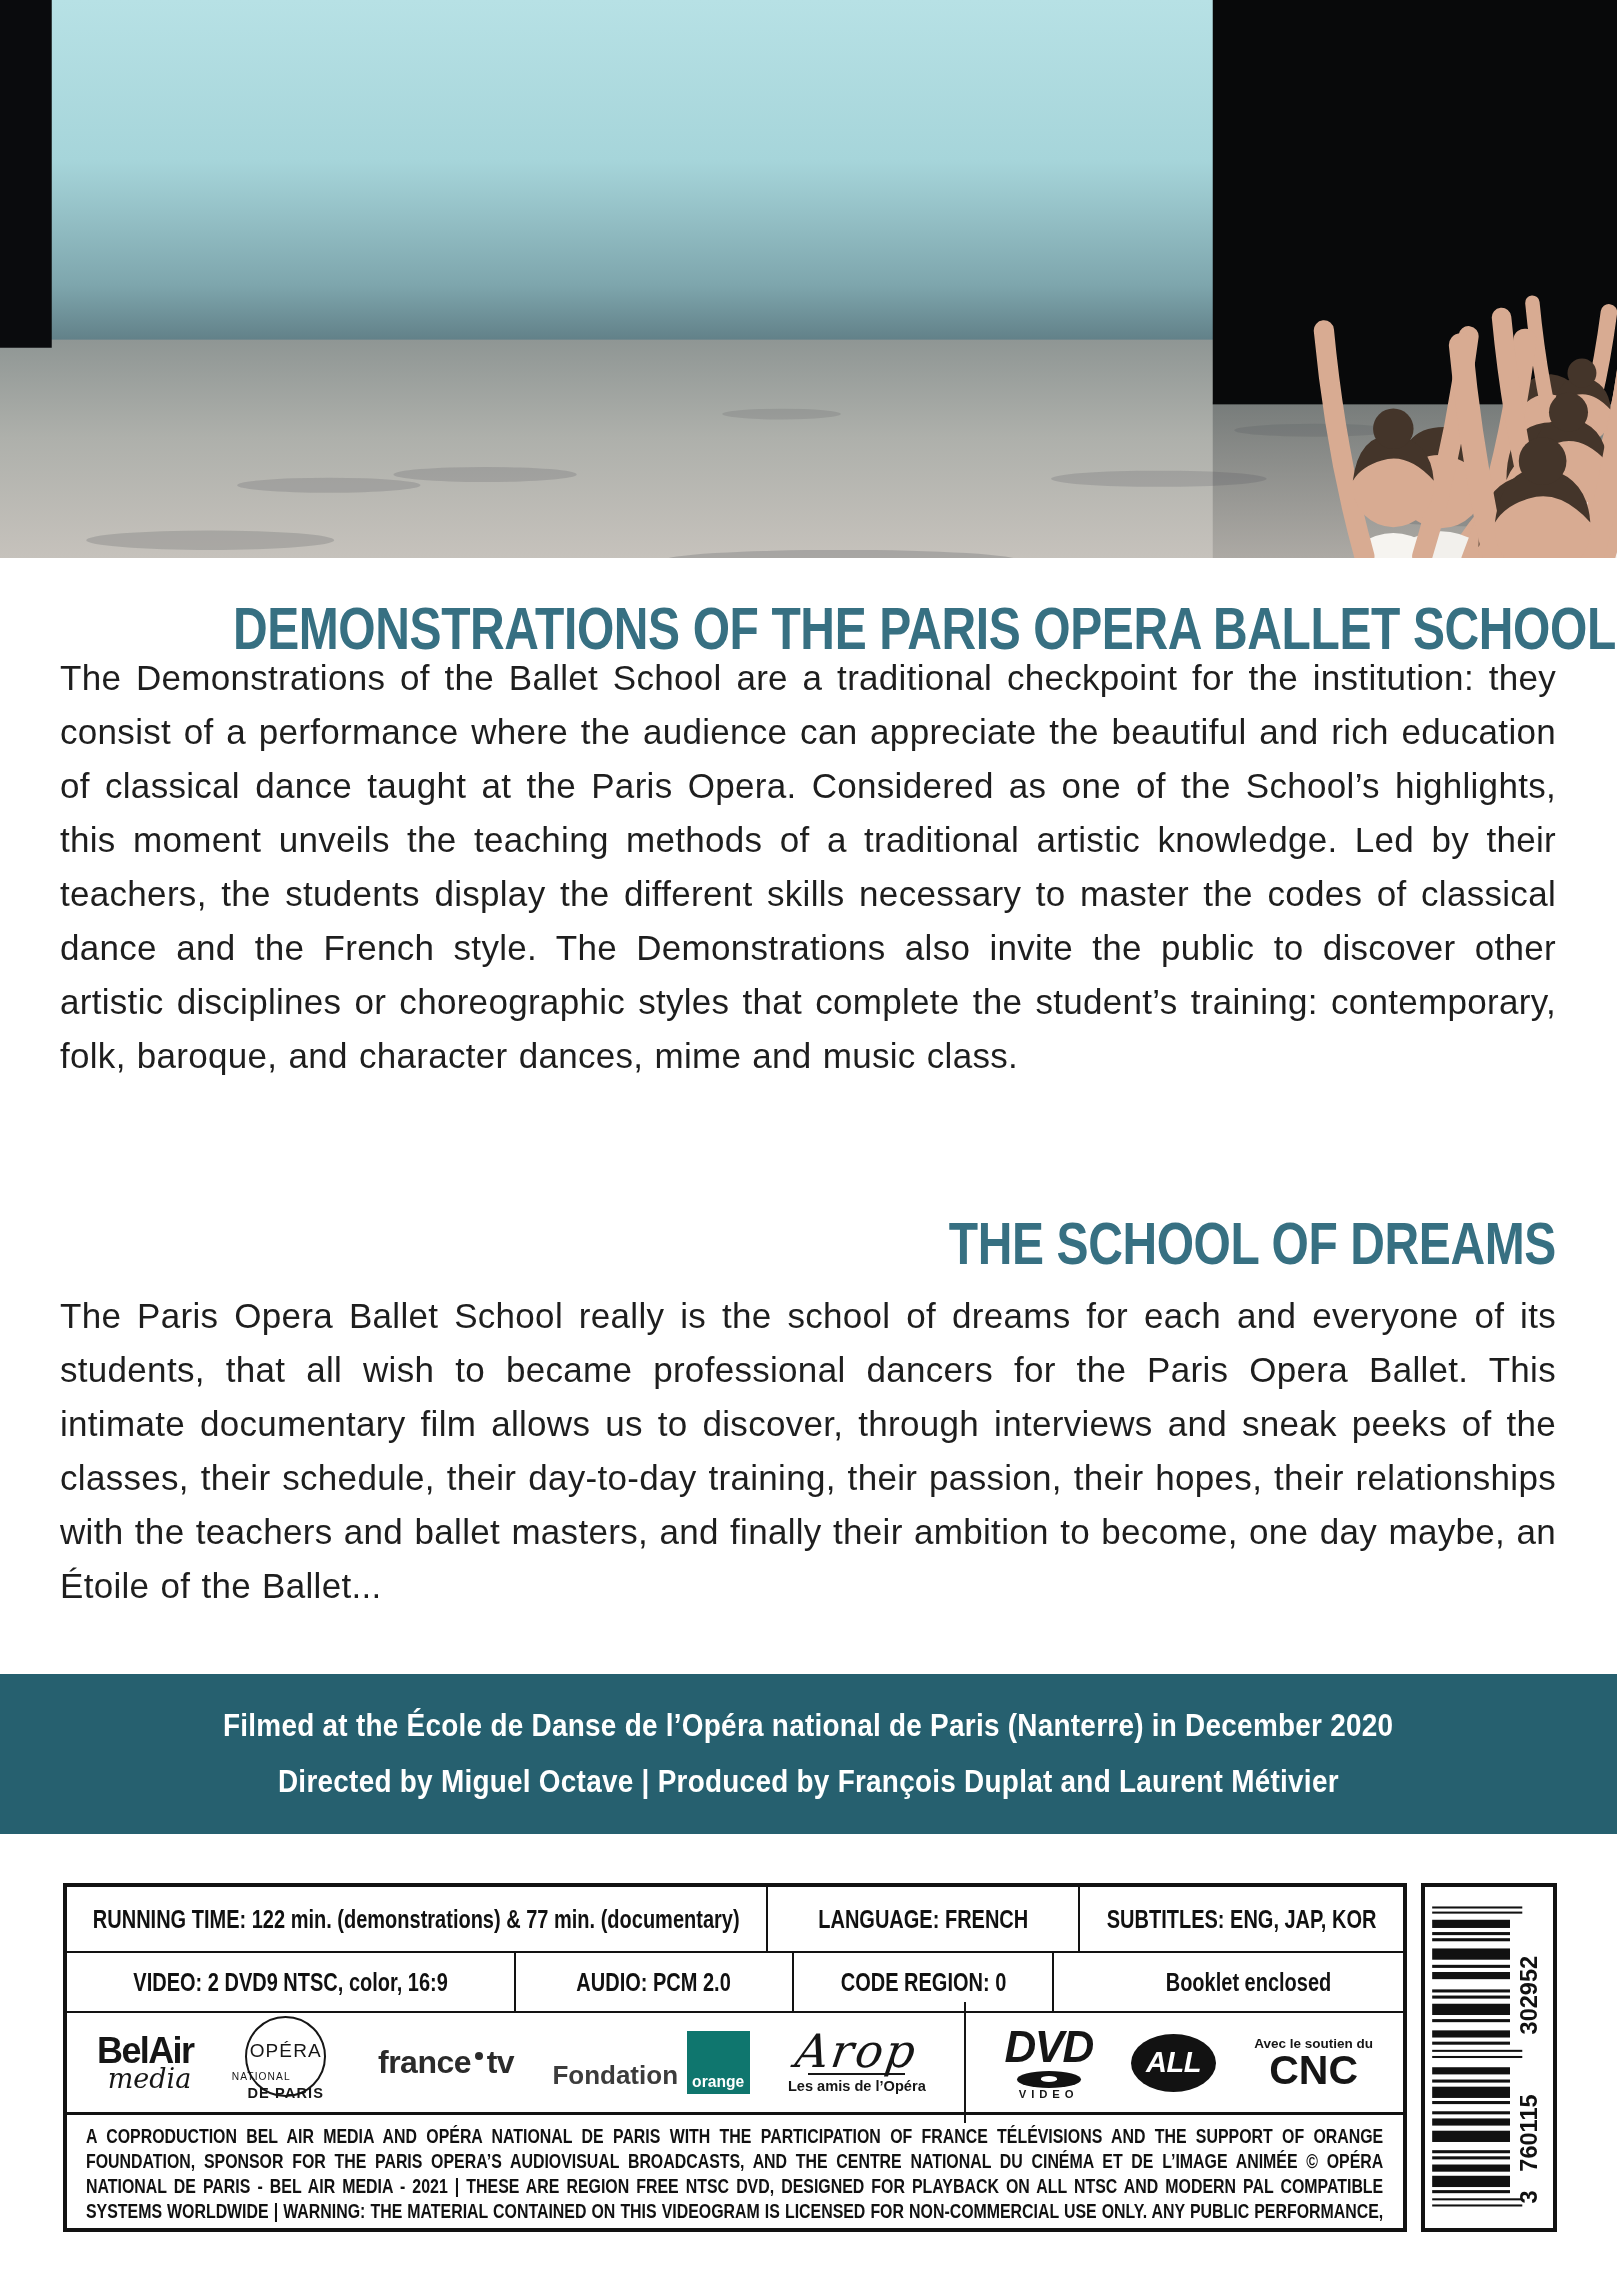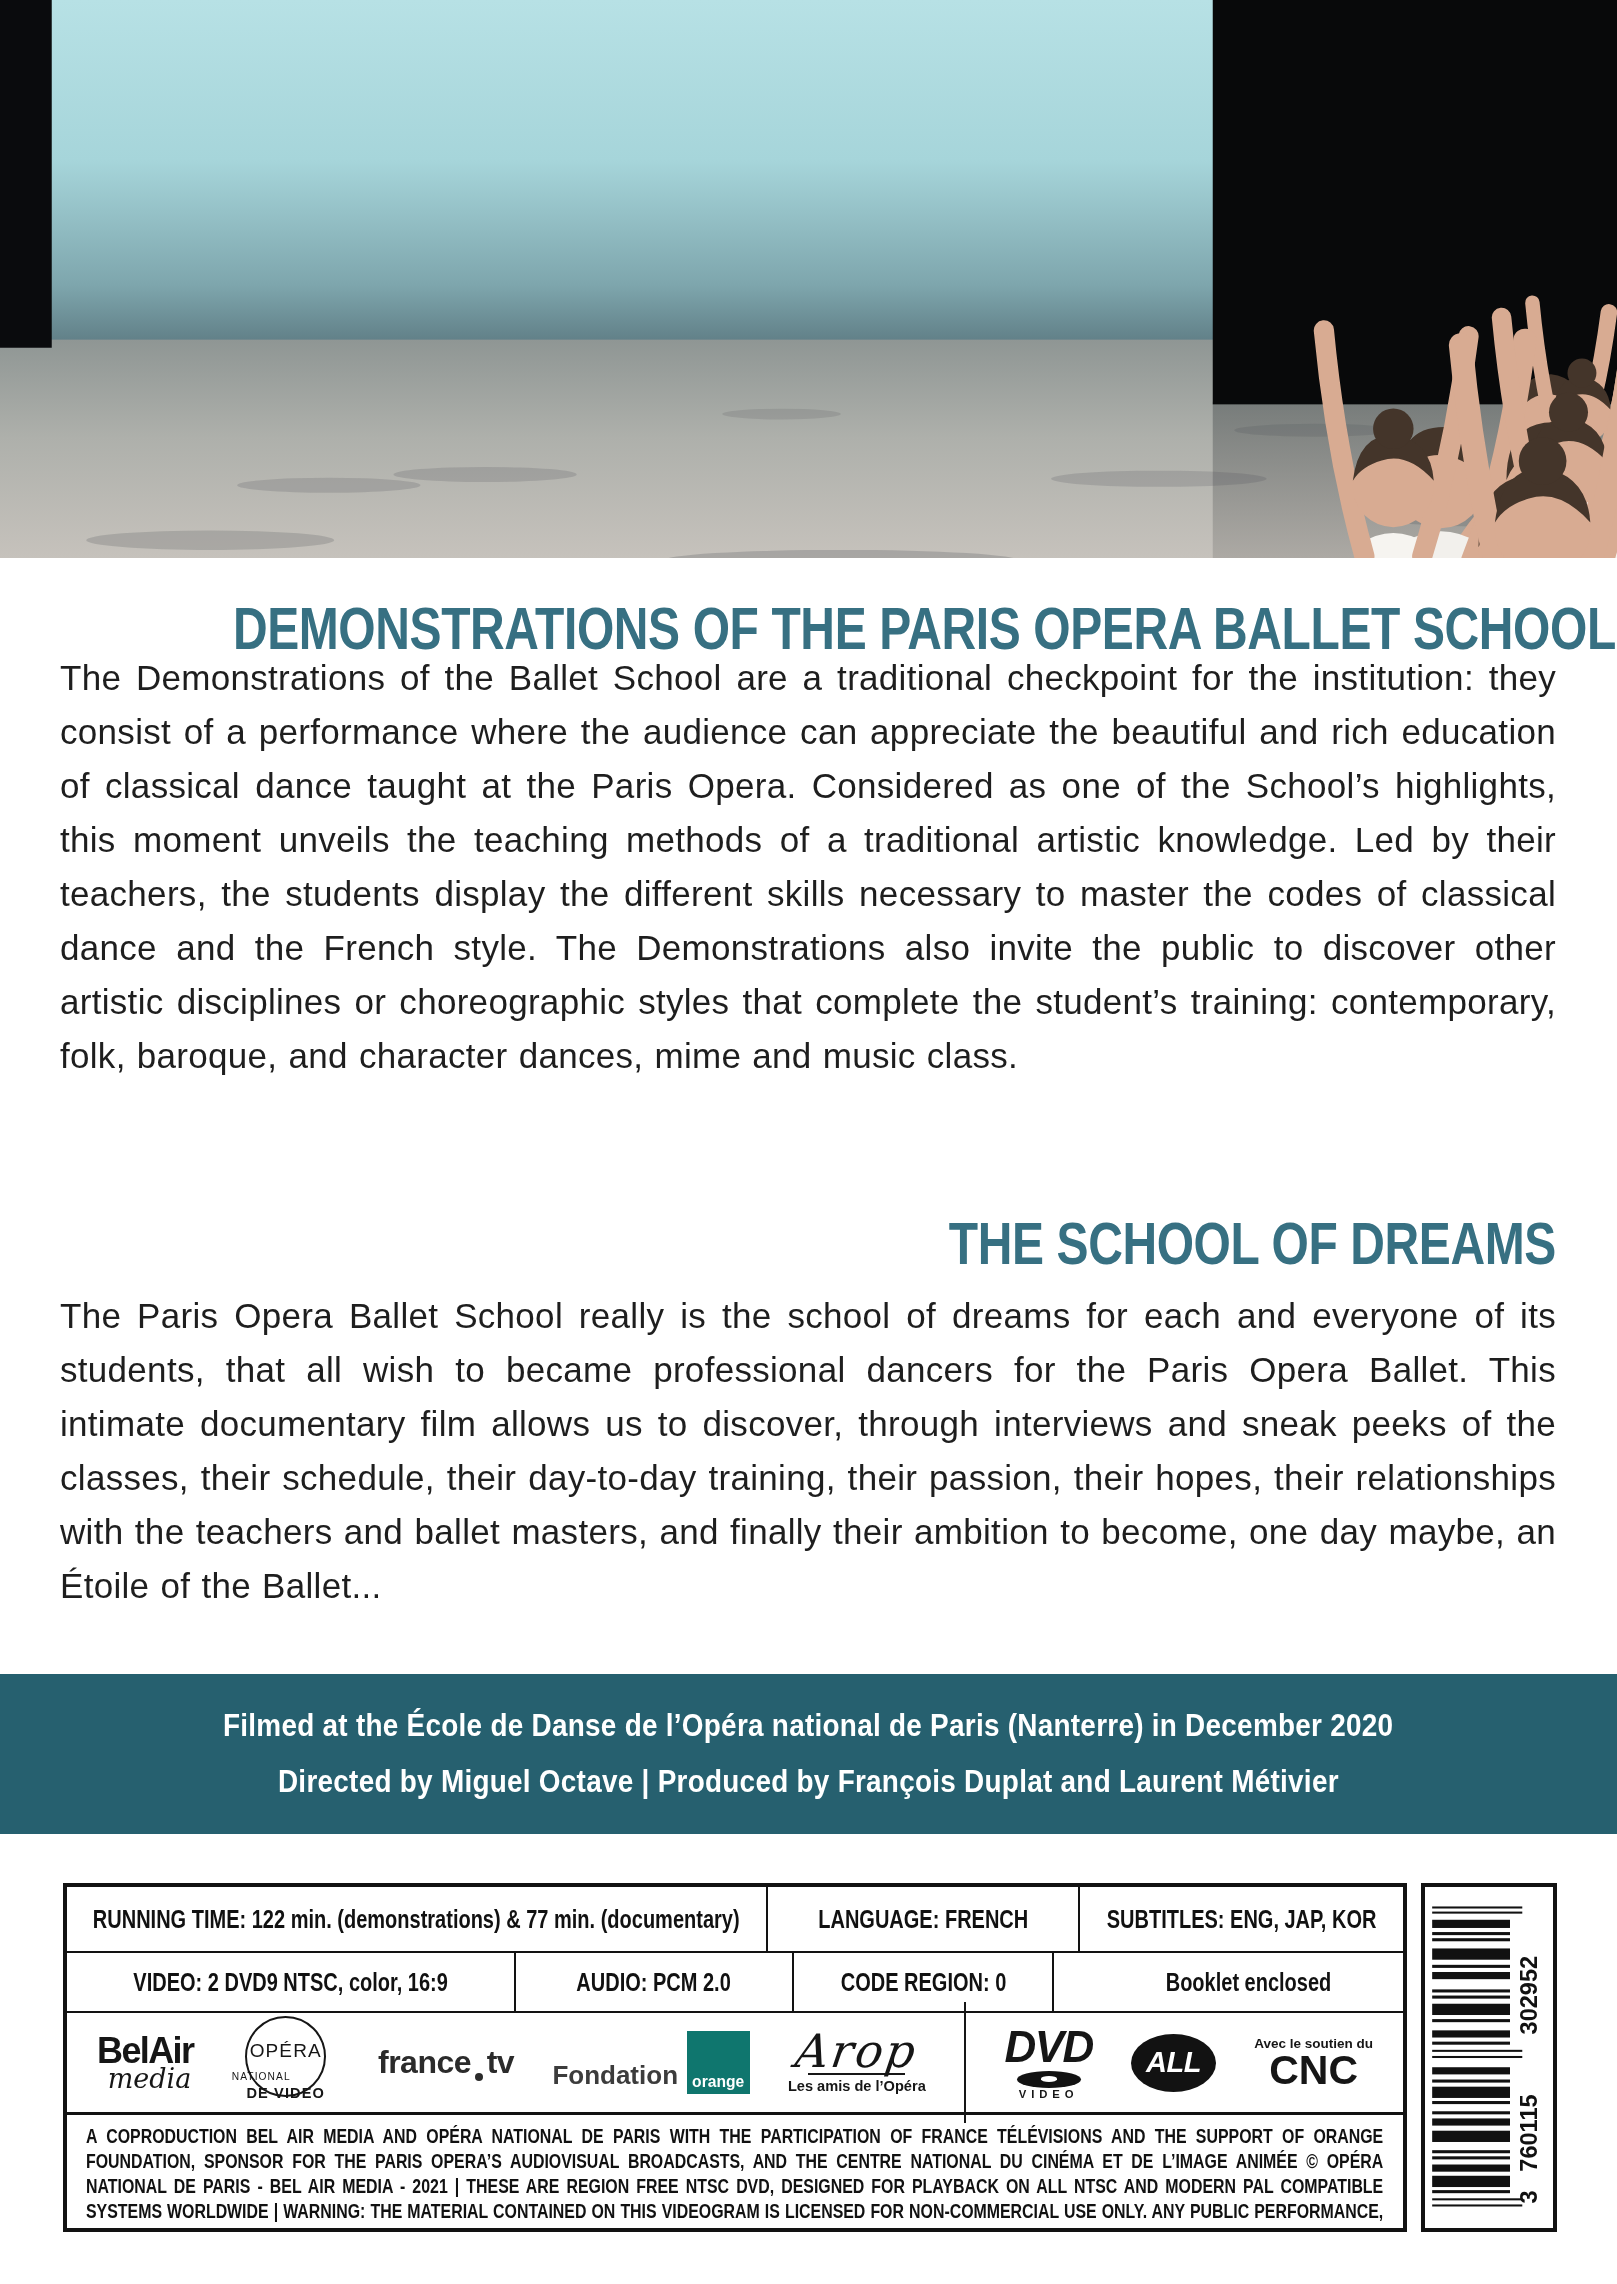--- a/index.html
+++ b/index.html
@@ -53,21 +53,21 @@
   .belair .l2{font-family:"DejaVu Serif",serif;font-style:italic;font-size:27px;line-height:1;
     margin-top:-3.2px;align-self:flex-end;margin-right:2.2px;}
   .opera{position:relative;width:108px;height:93px;}
   .opera .circle{position:absolute;left:13.5px;top:0;width:77px;height:77px;border:2.7px solid #161616;border-radius:50%;}
   .opera .o1{position:absolute;top:24px;left:0;width:100%;text-align:center;font-size:19px;
     font-weight:500;letter-spacing:1.1px;}
   .opera .o2{position:absolute;top:55px;left:0;width:100%;font-size:10.2px;
     font-weight:400;letter-spacing:1.1px;}
   .opera .o3{position:absolute;top:69px;left:0;width:100%;text-align:center;font-size:14.6px;
     font-weight:700;letter-spacing:1.1px;}
-  .ftv{flex-direction:row;align-items:flex-end;font-weight:800;font-size:32px;color:#2b2b2b;letter-spacing:-0.5px;}
+  .ftv{flex-direction:row;align-items:flex-start;font-weight:800;font-size:32px;color:#2b2b2b;letter-spacing:-0.5px;}
   .ftv .dot{width:8px;height:8px;border-radius:50%;background:#2b2b2b;margin:7.5px 3.8px 0 3.8px;}
   .fondation{flex-direction:row;align-items:flex-end;gap:8.6px;}
   .fondation .ftext{font-weight:700;font-size:26px;color:#3c3c3c;margin-bottom:3.2px;}
   .fondation .sq{position:relative;width:63px;height:63px;background:#0f766e;}
   .fondation .sq span{position:absolute;bottom:3.2px;left:0;width:100%;text-align:center;
     color:#fff;font-weight:600;font-size:15.6px;}
   .arop .script{font-family:"DejaVu Serif",serif;font-style:italic;font-size:46px;line-height:.9;
     letter-spacing:2.2px;transform:skewX(-8deg);}
   .arop .rule{width:97px;height:1.6px;background:#161616;margin:1.1px 0 3.2px 0;}
   .arop .sub{font-size:14.6px;font-weight:600;}
@@ -238,21 +238,21 @@
 
       <div class="logosrow">
         <div class="logo belair">
           <span class="l1">BelAir</span>
           <span class="l2">media</span>
         </div>
         <div class="logo opera">
           <span class="circle"></span>
           <span class="o1">OPÉRA</span>
           <span class="o2">NATIONAL</span>
-          <span class="o3">DE VIDEO</span>
+          <span class="o3">DE PARIS</span>
         </div>
         <div class="logo ftv">
           <span>france</span>
           <span class="dot"></span>
           <span>tv</span>
         </div>
         <div class="logo fondation">
           <span class="ftext">Fondation</span>
           <span class="sq">
             <span>orange</span>

